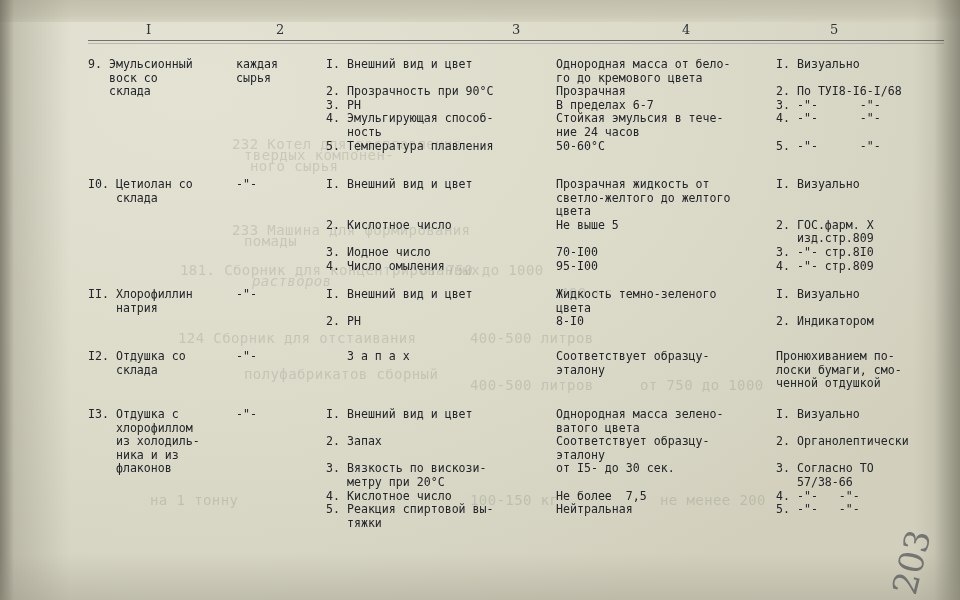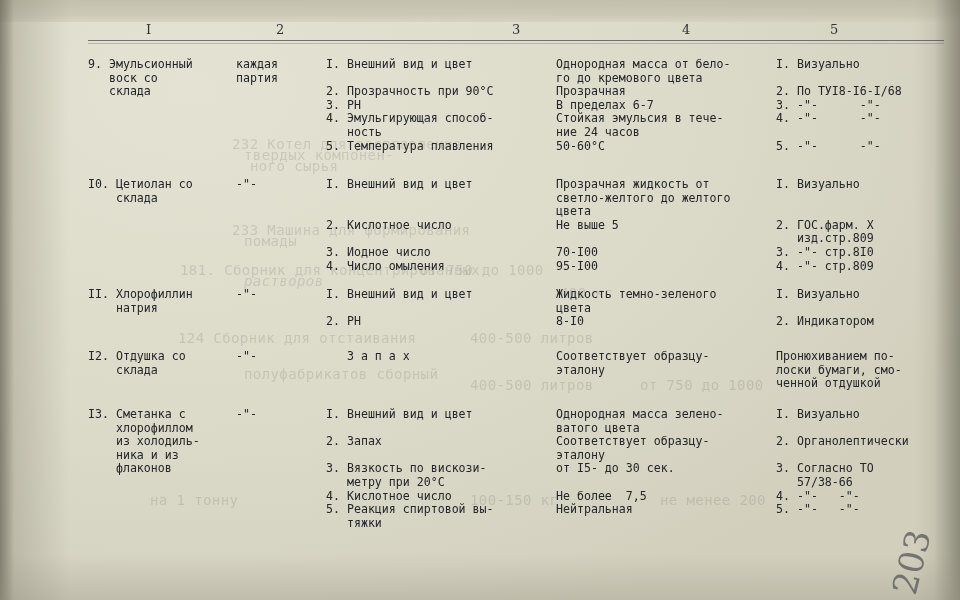--- a/index.html
+++ b/index.html
@@ -100,21 +100,21 @@
   <div class="bottom-shade"></div>
 
   <div id="ghost-layer">
       <div class="ghost" style="left: 232px; top: 136px;">232 Котел для расплавления</div>
       <div class="ghost" style="left: 244px; top: 147px;">твердых компонен-</div>
       <div class="ghost" style="left: 250px; top: 158px;">ного сырья</div>
       <div class="ghost" style="left: 232px; top: 222px;">233 Машина для формирования</div>
       <div class="ghost" style="left: 244px; top: 233px;">помады</div>
       <div class="ghost" style="left: 180px; top: 262px;">181. Сборник для концентрированных</div>
       <div class="ghost" style="left: 420px; top: 262px;">от 750 до 1000</div>
-      <div class="ghost" style="left: 244px; top: 273px; font-style: italic;">растворов</div>
+      <div class="ghost" style="left: 252px; top: 273px; font-style: italic;">растворов</div>
       <div class="ghost" style="left: 560px; top: 273px; margin-top: 12px;">400 кг</div>
       <div class="ghost" style="left: 178px; top: 330px;">124 Сборник для отстаивания</div>
       <div class="ghost" style="left: 470px; top: 330px;">400-500 литров</div>
       <div class="ghost" style="left: 244px; top: 366px;">полуфабрикатов сборный</div>
       <div class="ghost" style="left: 470px; top: 377px;">400-500 литров</div>
       <div class="ghost" style="left: 640px; top: 377px;">от 750 до 1000</div>
       <div class="ghost" style="left: 150px; top: 492px;">на 1 тонну</div>
       <div class="ghost" style="left: 470px; top: 492px; text-align: center;">100-150 кг</div>
       <div class="ghost" style="left: 660px; top: 492px;">не менее 200</div>
     </div>
@@ -129,21 +129,21 @@
   <div class="rule"></div>
   <div class="rule2"></div>
 
   <div class="doc">
 
     <div class="row" style="top:58px;left:0;">
       <div class="t c1">9. Эмульсионный
    воск со
    склада</div>
       <div class="t c2">каждая
-партия</div>
+сырья</div>
       <div class="t c3">I. Внешний вид и цвет
 
 2. Прозрачность при 90°С
 3. РН
 4. Эмульгирующая способ-
    ность
 5. Температура плавления</div>
       <div class="t c4">Однородная масса от бело-
 го до кремового цвета
 Прозрачная
@@ -208,21 +208,21 @@
       <div class="t c2">-"-</div>
       <div class="t c3">   З а п а х</div>
       <div class="t c4">Соответствует образцу-
 эталону</div>
       <div class="t c5">Пронюхиванием по-
 лоски бумаги, смо-
 ченной отдушкой</div>
     </div>
 
     <div class="row" style="top:408px;left:0;">
-      <div class="t c1">I3. Сметанка с
+      <div class="t c1">I3. Отдушка с
     хлорофиллом
     из холодиль-
     ника и из
     флаконов</div>
       <div class="t c2">-"-</div>
       <div class="t c3">I. Внешний вид и цвет
 
 2. Запах
 
 3. Вязкость по вискози-

